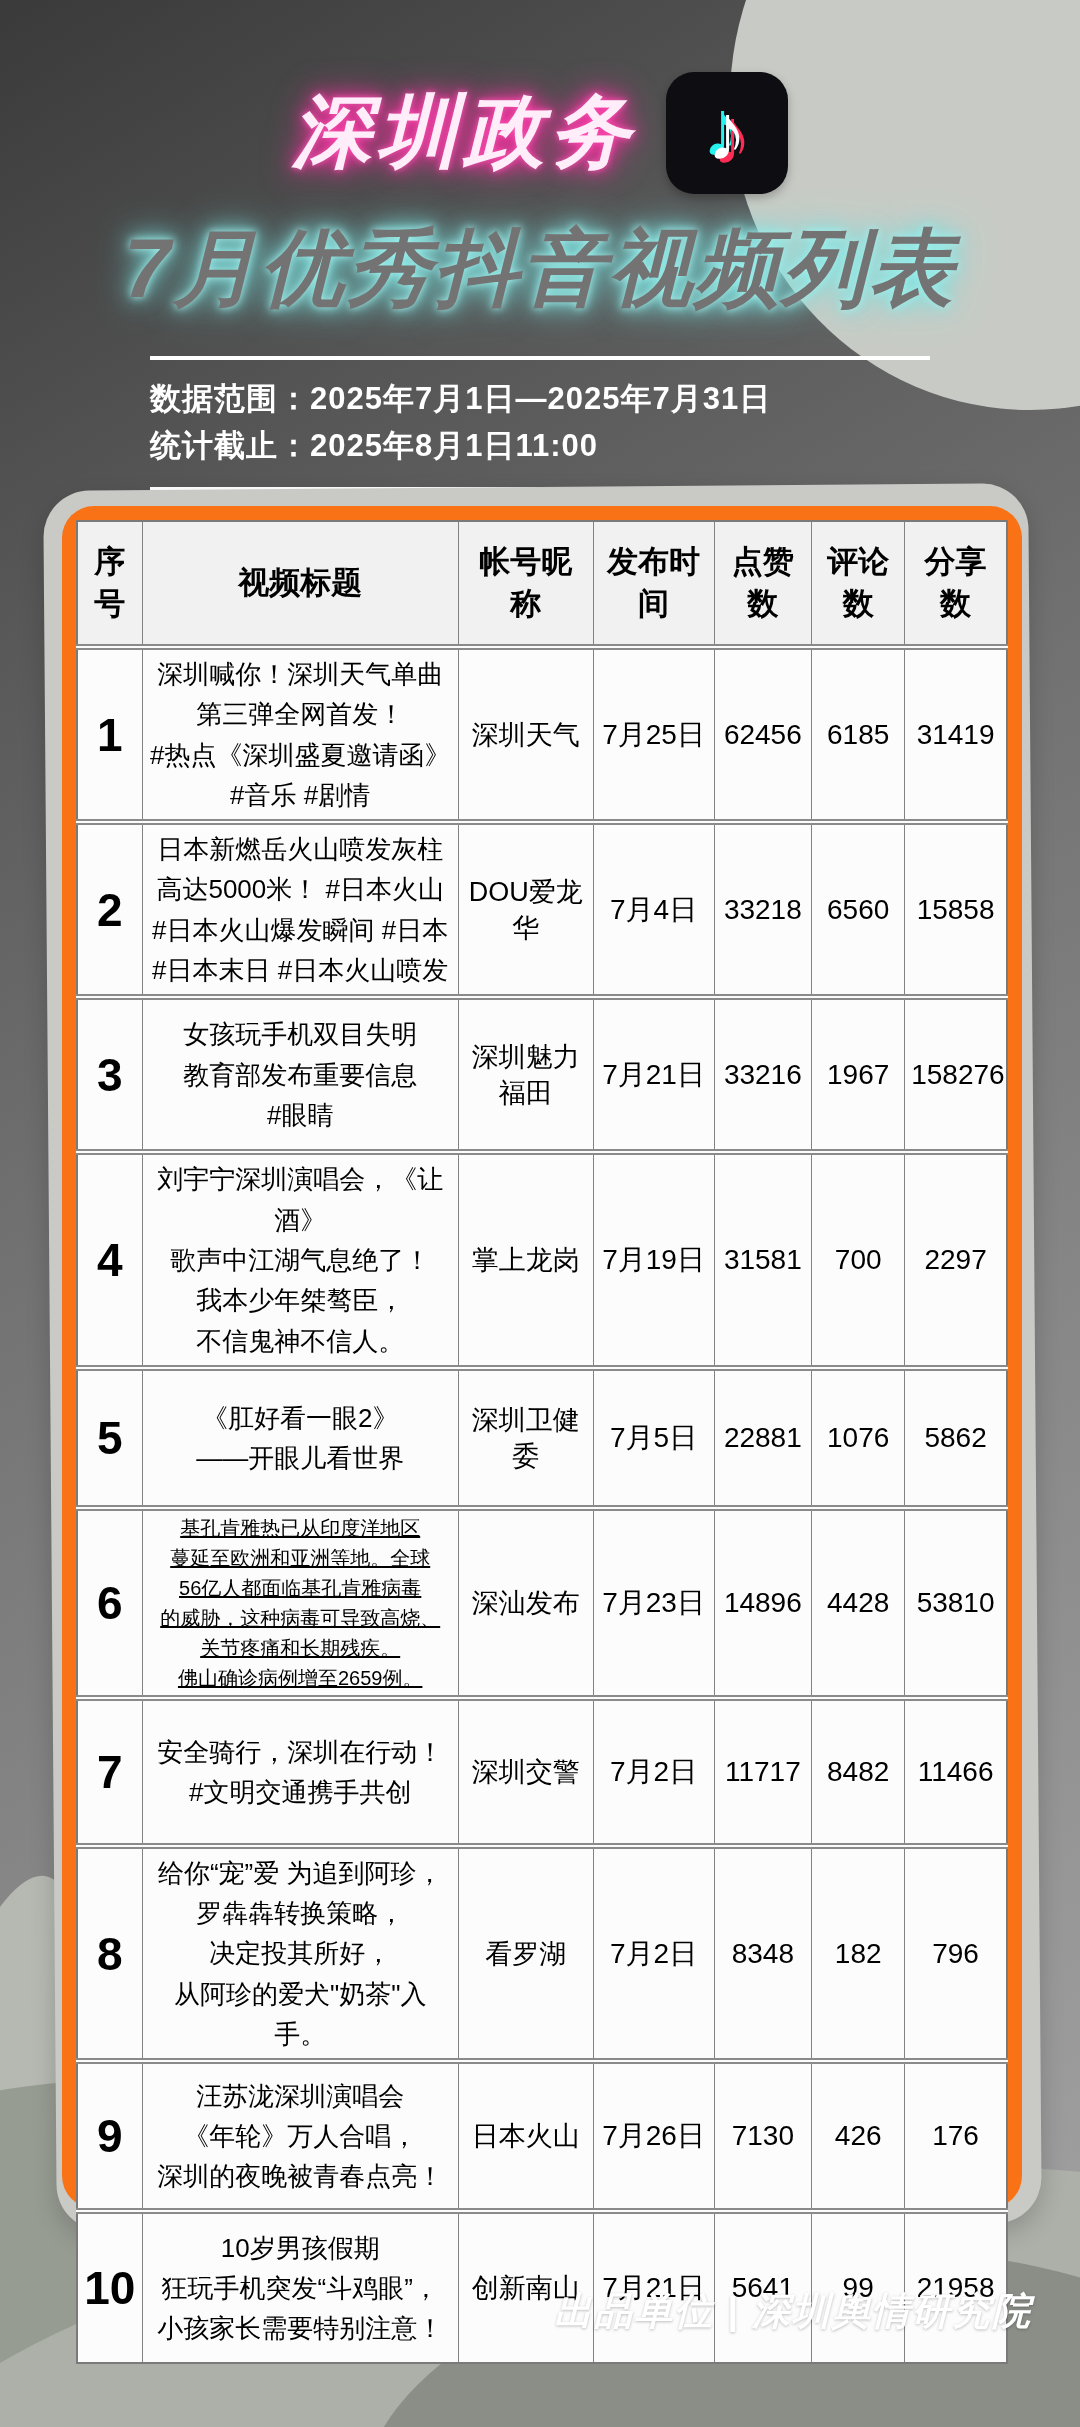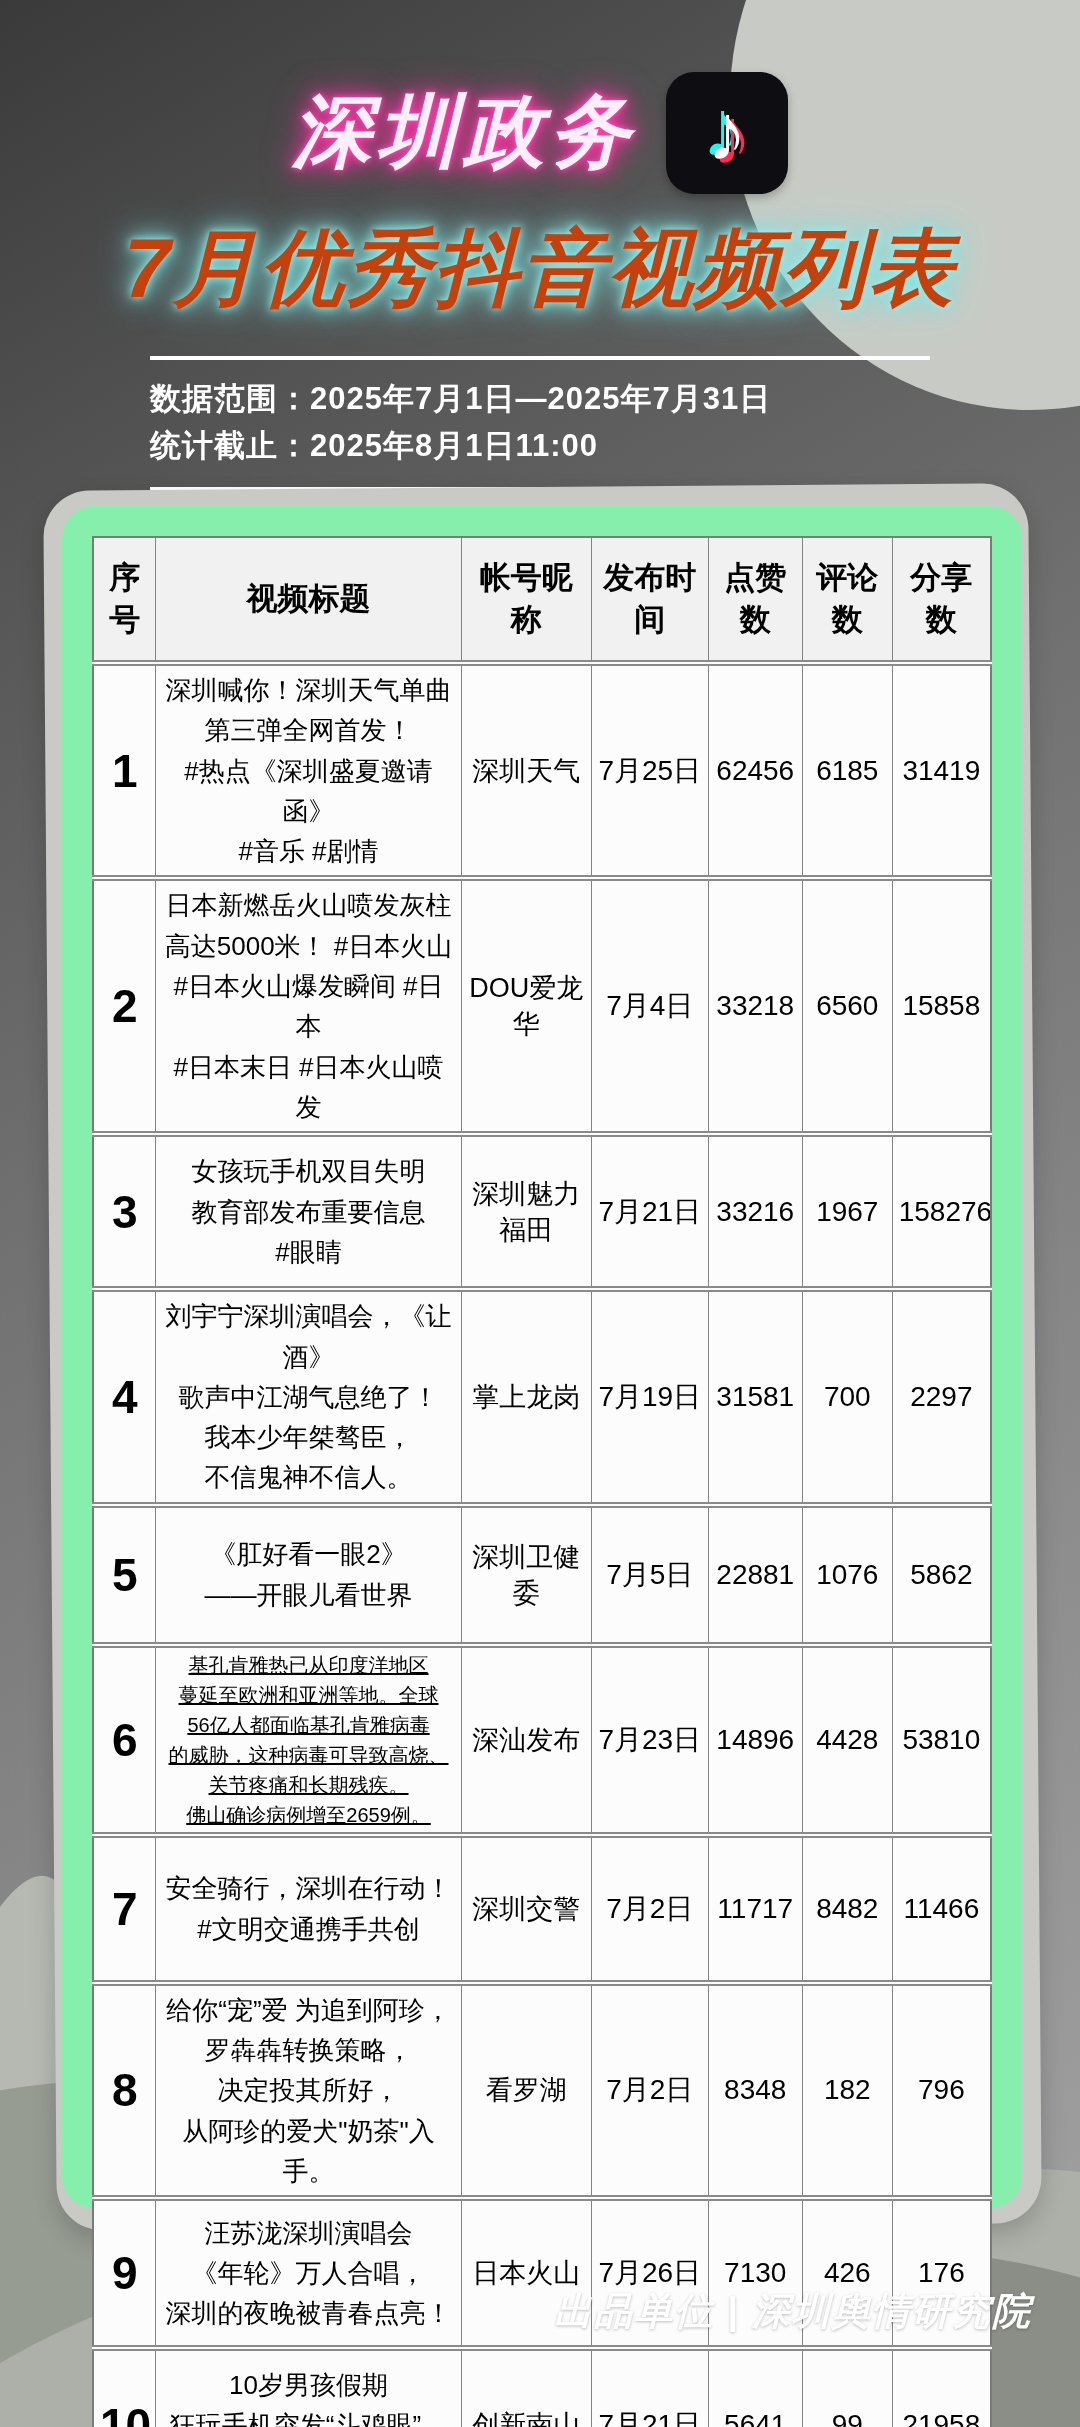--- a/index.html
+++ b/index.html
@@ -26,41 +26,41 @@
     letter-spacing:6px; color:#ffeefa;
     text-shadow:0 0 6px #ff55b6, 0 0 18px #ff2fa4, 0 0 34px #ff2fa4;
   }
   .douyin-icon { position:relative; width:122px; height:122px; background:#0d0d12; border-radius:28px; flex:none; box-shadow:0 4px 10px rgba(0,0,0,.25); }
   .douyin-icon .note { position:absolute; inset:0; display:flex; align-items:center; justify-content:center; font-size:80px; font-weight:bold; line-height:1; }
   .note-cyan { color:#25f4ee; transform:translate(-5px,-4px); }
   .note-pink { color:#fe2c55; transform:translate(5px,4px); }
   .note-white { color:#ffffff; }
   .title-sub {
     margin:18px 0 0; font-size:84px; font-weight:900; font-style:italic;
-    letter-spacing:3px; color:#c2410c;
+    letter-spacing:3px; color:#737373;
     text-shadow:0 0 8px #a5f2ef, 0 0 20px #79e2e0, 0 0 36px #79e2e0;
   }
 
   
   .banner {
     position:relative; width:780px; margin:30px auto 0;
     border-top:4px solid #ffffff; border-bottom:4px solid #ffffff;
     padding:16px 0 18px; text-align:left;
     color:#ffffff; font-weight:bold; font-size:31px; line-height:1.5; letter-spacing:1px;
   }
 
   
   .card-outer {
     position:absolute; left:50px; top:487px; width:985px; height:1740px;
     background:#c9cac6; border-radius:46px; transform:rotate(-0.45deg);
     box-shadow:0 10px 24px rgba(0,0,0,.18);
   }
   .card-inner {
     position:absolute; left:62px; top:506px; width:960px; height:1702px;
-    background:#86efac; border-radius:32px; padding:30px; box-sizing:border-box;
+    background:#f97316; border-radius:32px; padding:14px; box-sizing:border-box;
   }
   table.video-table {
     width:100%; height:100%; table-layout:fixed; border-collapse:collapse;
     border:2px solid #7a7a7a; background:#fcfcfc;
   }
   .video-table th, .video-table td {
     border:1px solid #828282; text-align:center; vertical-align:middle;
     color:#000; padding:4px 6px; overflow:hidden;
   }
   .video-table tbody td { border-top:6px double #8a8a8a; }

